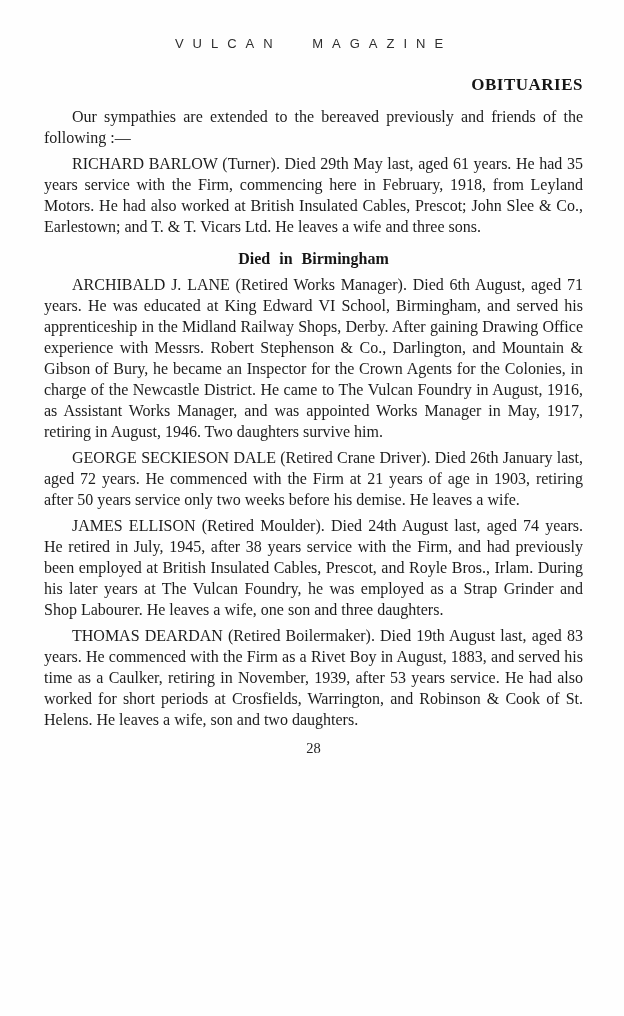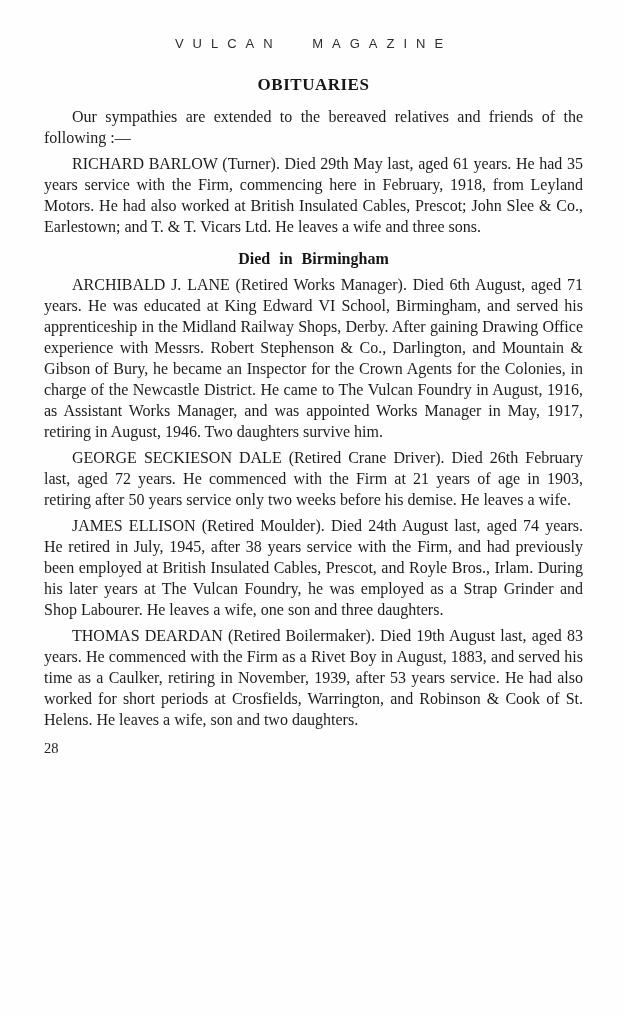--- a/index.html
+++ b/index.html
@@ -29,21 +29,21 @@
     font-family: "Liberation Sans", sans-serif;
     font-size: 13px;
     font-weight: 400;
     letter-spacing: 9px;
     word-spacing: 18px;
     color: #2e2e2e;
     white-space: nowrap;
   }
   .section-title {
     margin: 24px 0 8px 0;
-    text-align: center;
+    text-align: right;
     font-size: 17px;
     font-weight: bold;
     letter-spacing: 0.5px;
     color: #161616;
   }
   .sub-title {
     margin: 13px 0 6px 0;
     text-align: center;
     font-size: 16px;
     font-weight: bold;
@@ -56,44 +56,45 @@
     line-height: 21px;
     text-align: justify;
     text-indent: 28px;
     color: #1c1c1c;
   }
   p.intro-para {
     margin-top: 11px;
   }
   .page-number {
     margin-top: 10px;
+    text-align: center;
     font-size: 14.5px;
     color: #222222;
   }
 </style>
 </head>
 <body>
 
 <div class="page">
   <div class="content">
 
     <div class="masthead">VULCAN MAGAZINE</div>
 
     <h1 class="section-title">OBITUARIES</h1>
 
-    <p class="body-para intro-para">Our sympathies are extended to the bereaved relatives and friends of the following :—</p>
+    <p class="body-para intro-para">Our sympathies are extended to the bereaved previously and friends of the following :—</p>
 
     <p class="body-para">RICHARD BARLOW (Turner).  Died 29th May last, aged 61 years.  He had 35 years service with the Firm, commencing here in February, 1918, from Leyland Motors.  He had also worked at British Insulated Cables, Prescot; John Slee &amp; Co., Earlestown; and T. &amp; T. Vicars Ltd.  He leaves a wife and three sons.</p>
 
 
     <h2 class="sub-title">Died in Birmingham</h2>
 
     <p class="body-para">ARCHIBALD J. LANE (Retired Works Manager).  Died 6th August, aged 71 years.  He was educated at King Edward VI School, Birmingham, and served his apprenticeship in the Midland Railway Shops, Derby.  After gaining Drawing Office experience with Messrs. Robert Stephenson &amp; Co., Darlington, and Mountain &amp; Gibson of Bury, he became an Inspector for the Crown Agents for the Colonies, in charge of the Newcastle District.  He came to The Vulcan Foundry in August, 1916, as Assistant Works Manager, and was appointed Works Manager in May, 1917, retiring in August, 1946.  Two daughters survive him.</p>
 
-    <p class="body-para">GEORGE SECKIESON DALE (Retired Crane Driver).  Died 26th February last, aged 72 years.  He commenced with the Firm at 21 years of age in 1903, retiring after 50 years service only two weeks before his demise.  He leaves a wife.</p>
+    <p class="body-para">GEORGE SECKIESON DALE (Retired Crane Driver).  Died 26th January last, aged 72 years.  He commenced with the Firm at 21 years of age in 1903, retiring after 50 years service only two weeks before his demise.  He leaves a wife.</p>
 
     <p class="body-para">JAMES ELLISON (Retired Moulder).  Died 24th August last, aged 74 years.  He retired in July, 1945, after 38 years service with the Firm, and had previously been employed at British Insulated Cables, Prescot, and Royle Bros., Irlam.  During his later years at The Vulcan Foundry, he was employed as a Strap Grinder and Shop Labourer.  He leaves a wife, one son and three daughters.</p>
 
     <p class="body-para">THOMAS DEARDAN (Retired Boilermaker).  Died 19th August last, aged 83 years.  He commenced with the Firm as a Rivet Boy in August, 1883, and served his time as a Caulker, retiring in November, 1939, after 53 years service.  He had also worked for short periods at Crosfields, Warrington, and Robinson &amp; Cook of St. Helens.  He leaves a wife, son and two daughters.</p>
 
     <div class="page-number">28</div>
 
   </div>
 </div>
 

